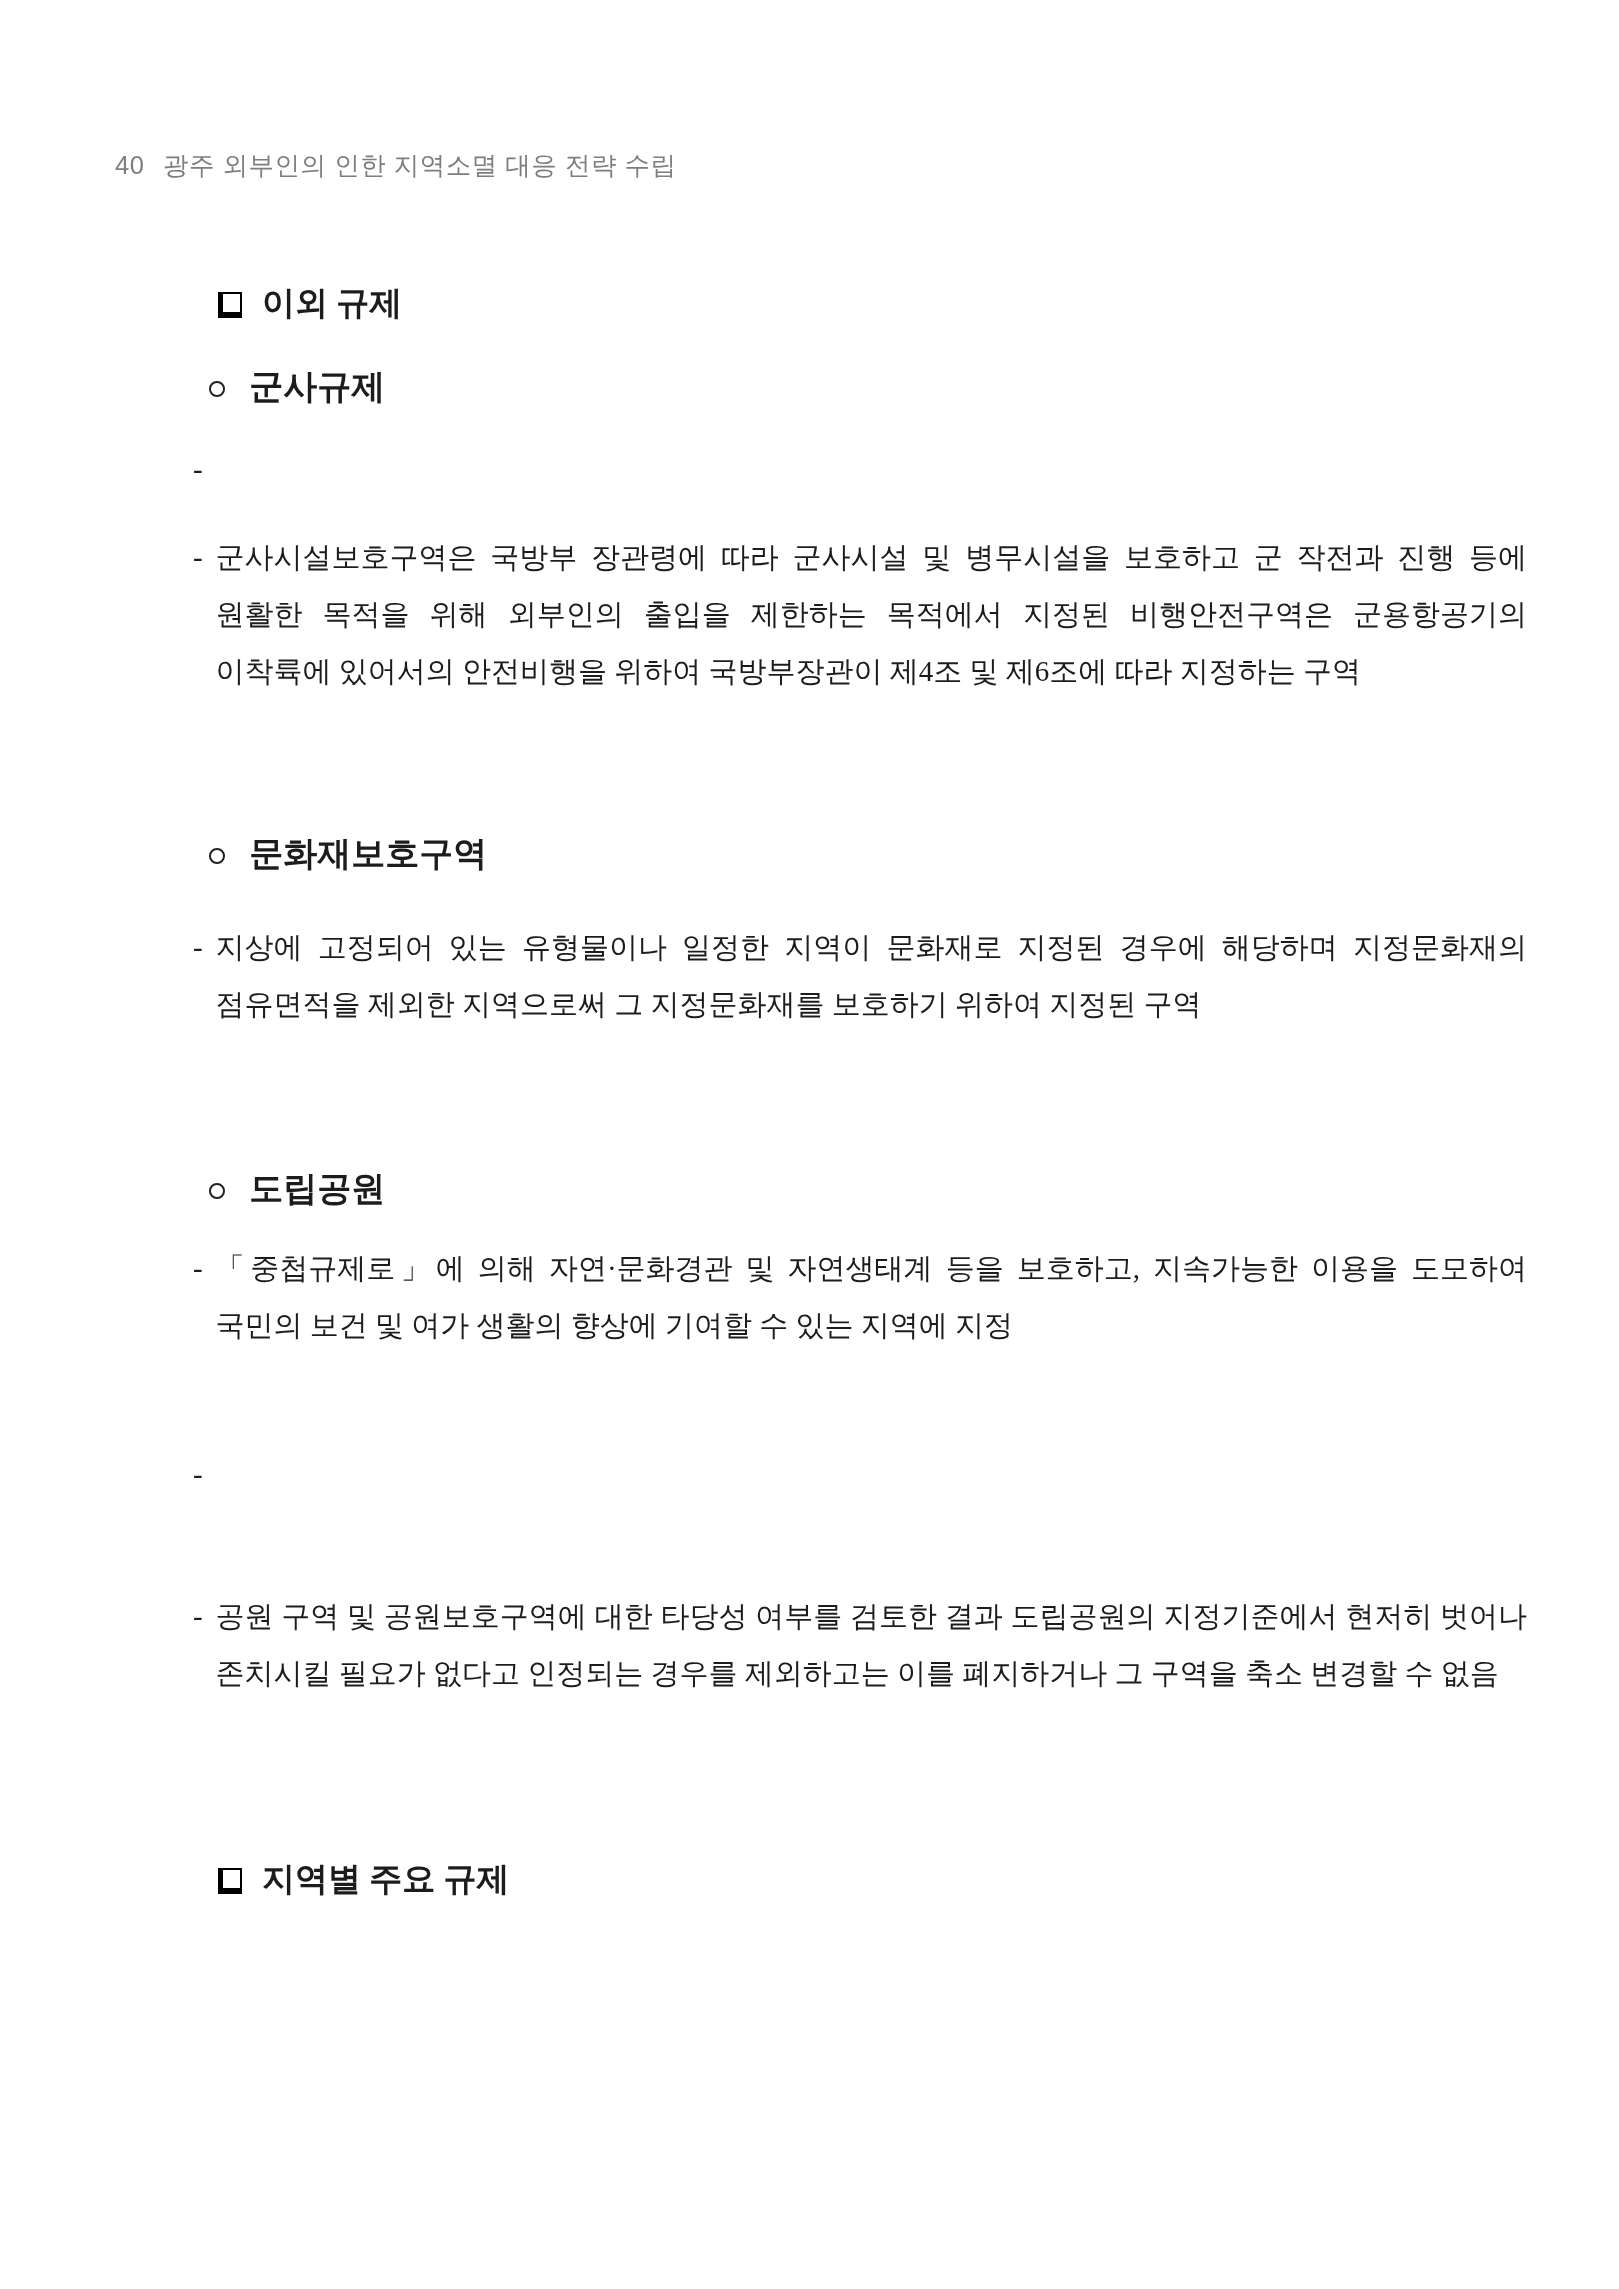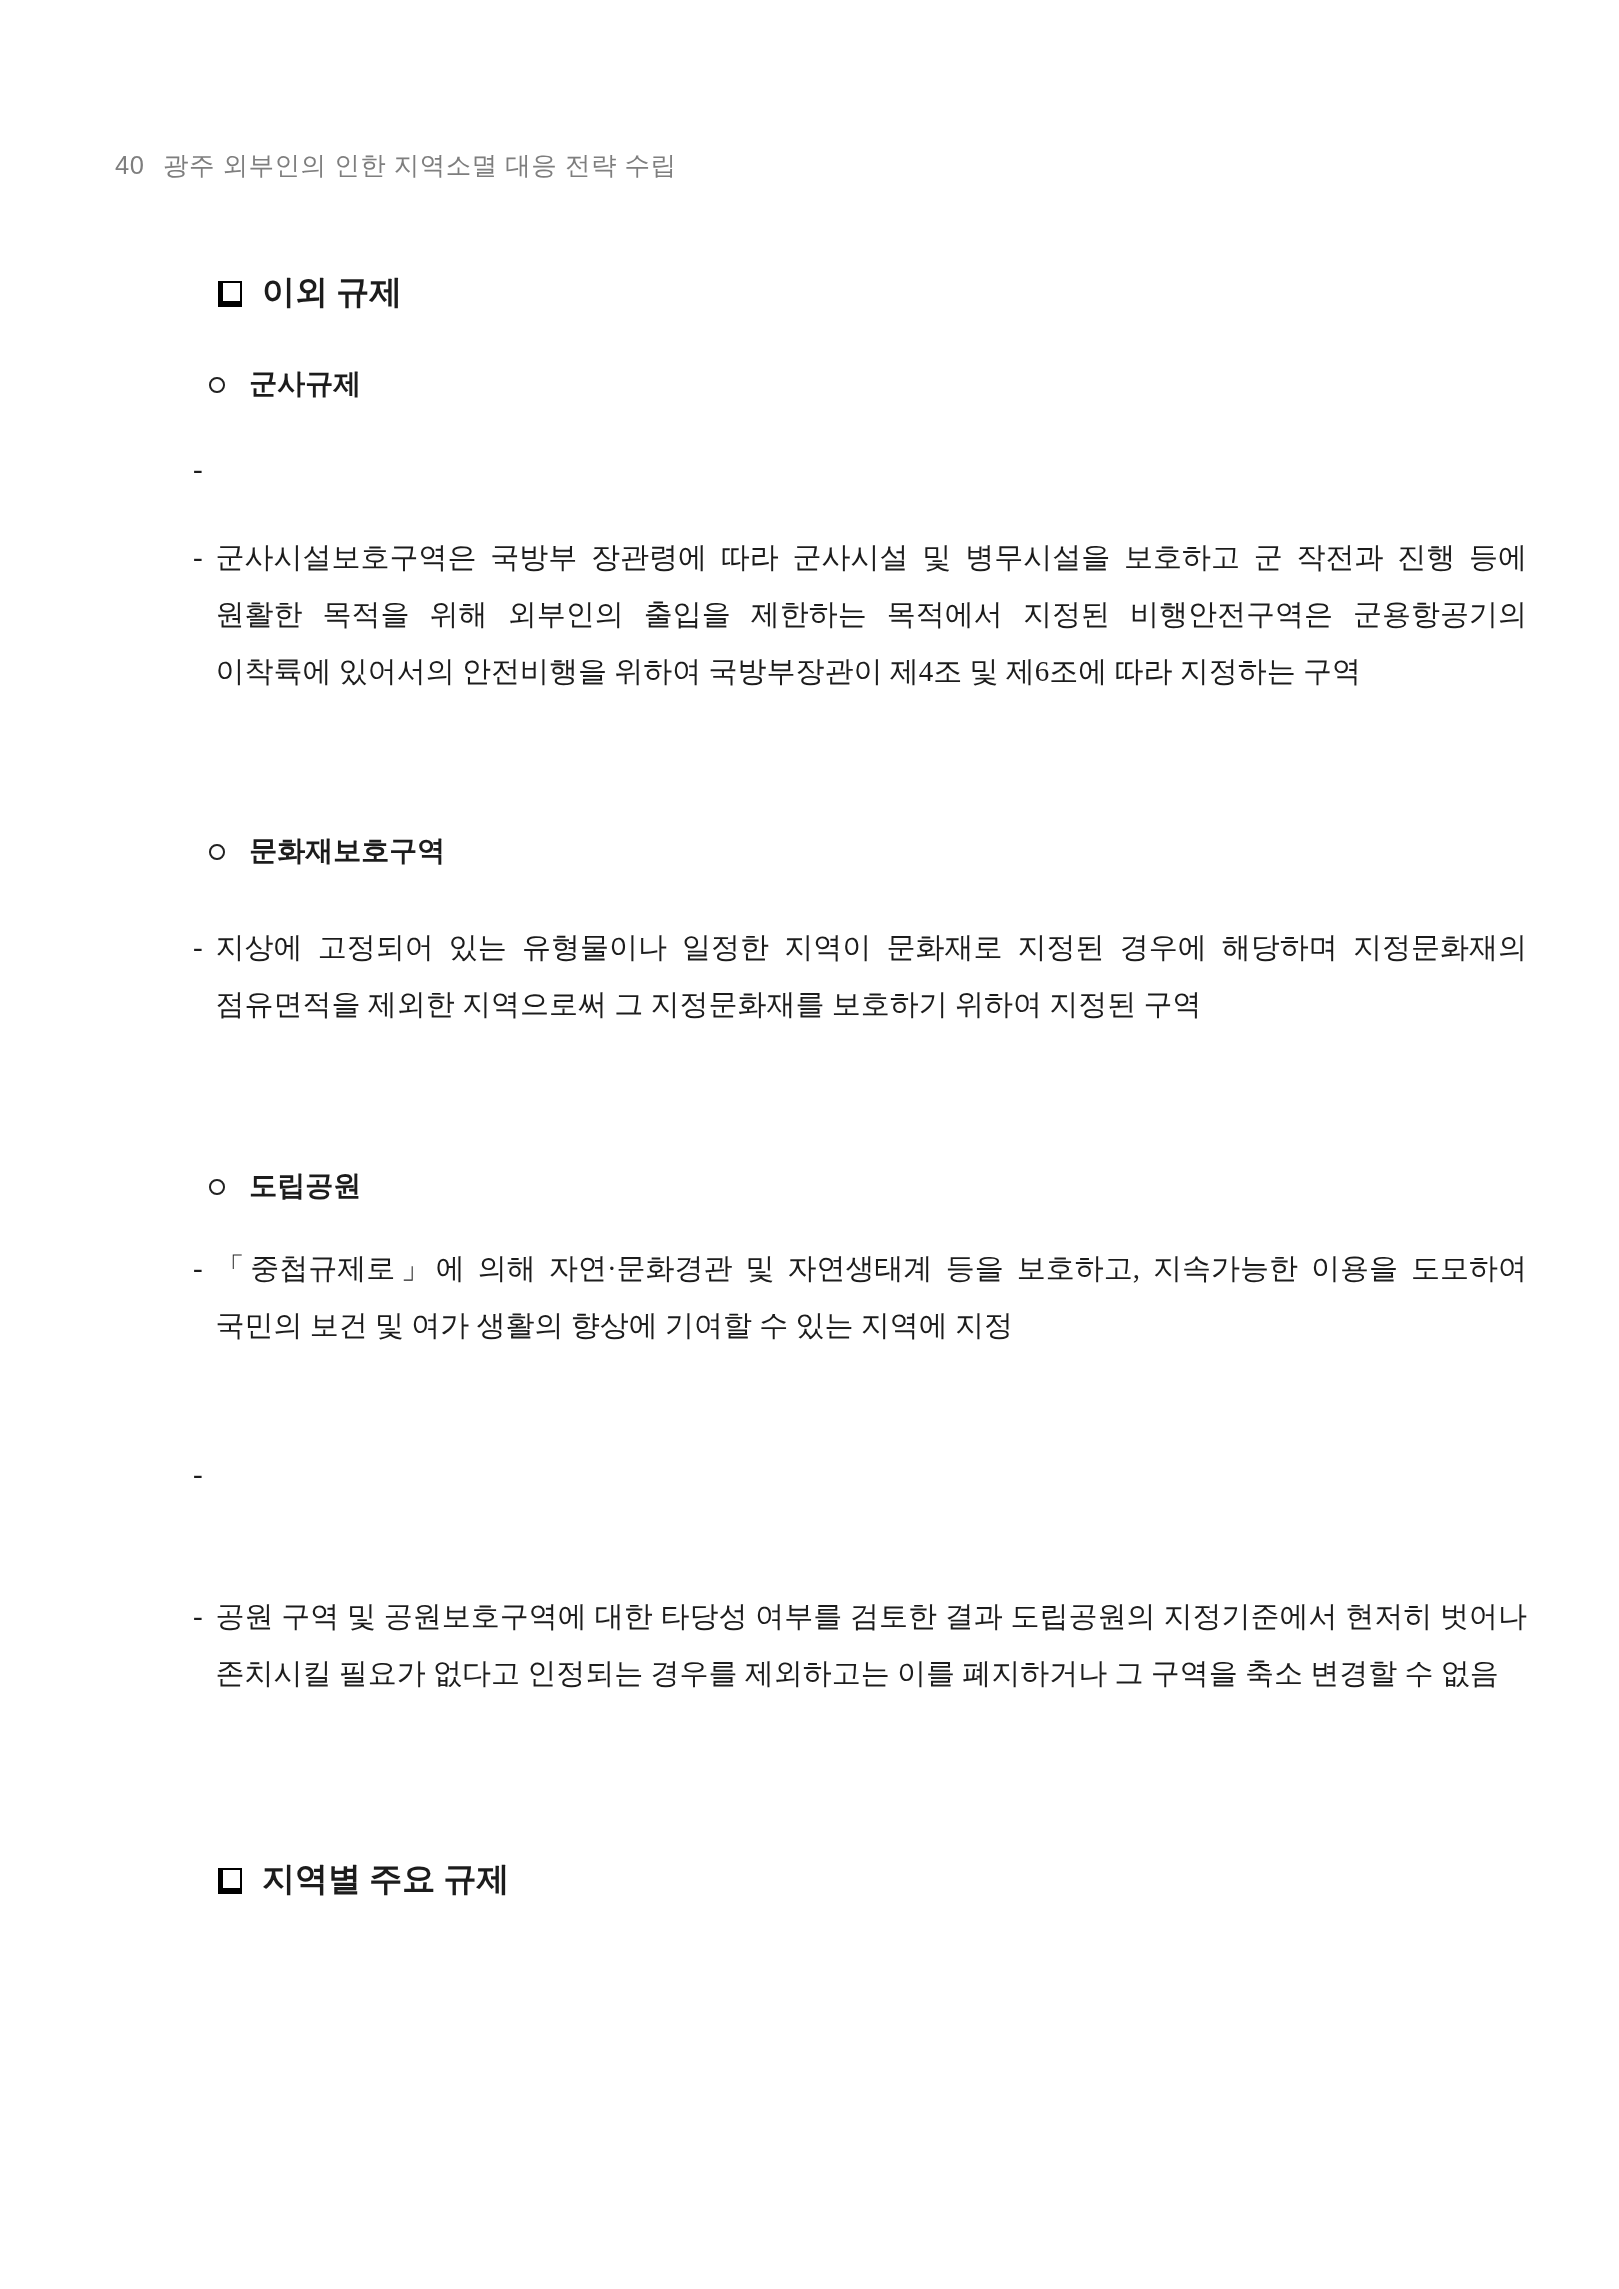--- a/index.html
+++ b/index.html
@@ -28,21 +28,21 @@
   .sec .sq{
     display:inline-block;width:23.5px;height:26.5px;
     box-sizing:border-box;
     border:2.9px solid #000;
     border-left-width:5.9px;border-bottom-width:6.9px;
     margin-top:2px;
   }
   .sub{
     position:absolute;left:209px;
     display:flex;align-items:center;gap:24.5px;
-    font-weight:bold;font-size:28px;line-height:1.25;
+    font-weight:bold;font-size:34px;line-height:1.25;
     white-space:nowrap;
   }
   .sub .ci{
     display:inline-block;width:15.7px;height:15.7px;
     box-sizing:border-box;border:2px solid #222;border-radius:50%;
     margin-top:2.9px;
   }
   .item{
     position:absolute;left:193px;width:1334px;
     box-sizing:border-box;padding-left:22.5px;
@@ -63,21 +63,21 @@
 </head>
 <body>
 
 <div class="page">
 
   <div class="hdr">
     <span>40</span>
     <span>광주 외부인의 인한 지역소멸 대응 전략 수립</span>
   </div>
 
-  <div class="sec" style="top:273px">
+  <div class="sec" style="top:284px">
     <span class="sq"></span>
     <span>이외 규제</span>
   </div>
 
   <div class="sub" style="top:366px">
     <span class="ci"></span>
     <span>군사규제</span>
   </div>
 
   <div class="item" style="top:441px">

